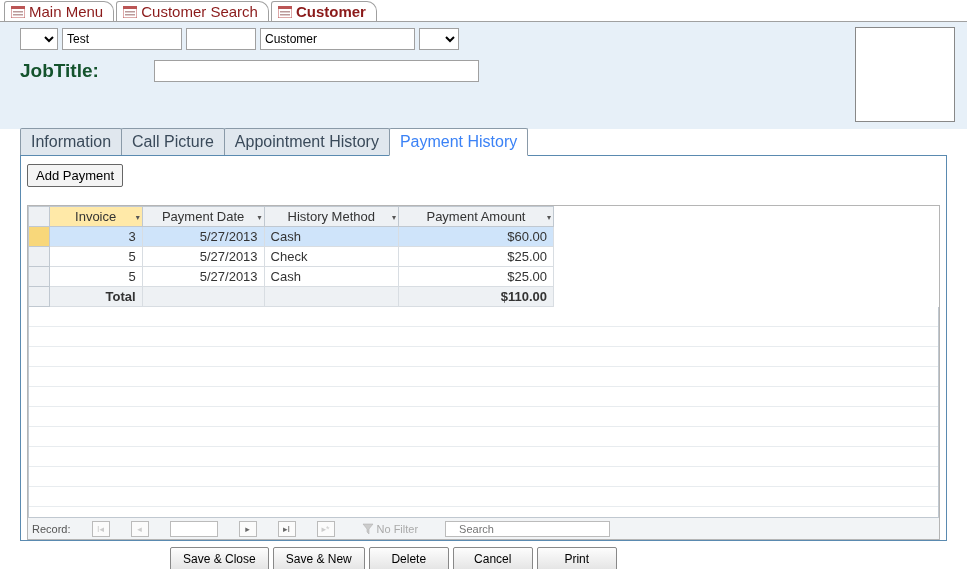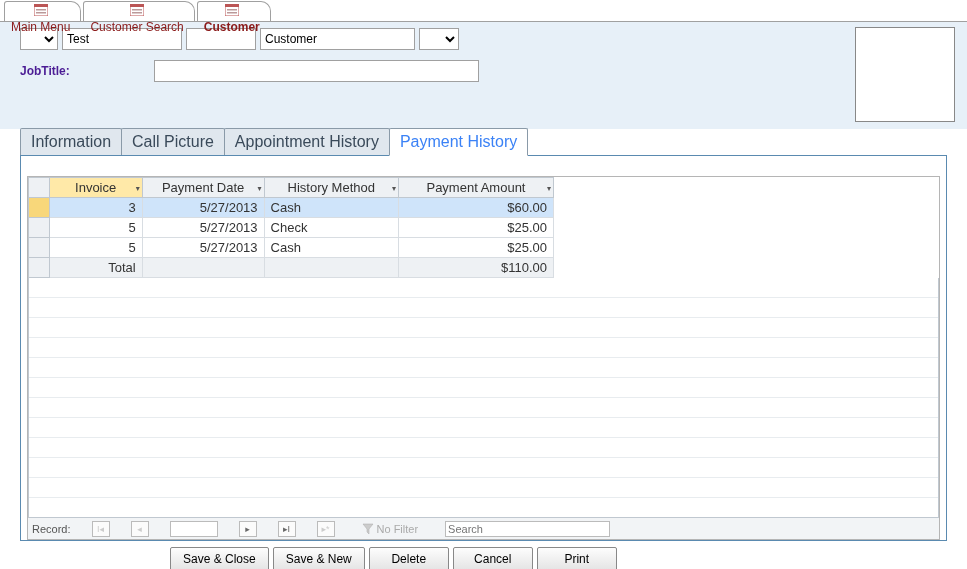--- a/index.html
+++ b/index.html
@@ -23,25 +23,24 @@
 .nav-tab {
   display: flex;
   align-items: center;
   gap: 4px;
   padding: 2px 10px 2px 6px;
   border: 1px solid #a0a0a0;
   border-bottom: none;
   border-top-left-radius: 3px;
   border-top-right-radius: 10px;
   background: #fff;
-  font-size: 12px;
+  font-size: 15px;
   cursor: pointer;
   position: relative;
   height: 20px;
-  flex-direction: column;
 }
 .nav-tab.active {
   font-weight: bold;
   color: #8b1a1a;
 }
 .nav-tab .label { color: #8b1a1a; }
 .tab-icon {
   width: 14px; height: 12px;
   display: inline-flex;
   align-items: center;
@@ -90,22 +89,22 @@
   top: 27px;
 }
 .row2 {
   display: flex;
   align-items: center;
   gap: 4px;
   margin-top: 10px;
 }
 .jobtitle-label {
   font-weight: bold;
-  font-size: 12px;
-  color: #4c1d95;
+  font-size: 19px;
+  color: #14532d;
   width: 130px;
 }
 .sub-tabs {
   display: flex;
   margin: 0 20px;
   align-items: flex-end;
   height: 26px;
 }
 .sub-tab {
   padding: 4px 10px;
@@ -178,21 +177,21 @@
   border: 1px solid #d8dde2;
   padding: 2px 6px;
   height: 20px;
   background: #fff;
 }
 table.datagrid td.rsel {
   width: 20px; background:#eef1f4; border:1px solid #c0c8d0;
 }
 table.datagrid tr.selected td { background: #cfe4fa; }
 table.datagrid tr.selected td.rsel { background: #f8d77a; }
-table.datagrid tr.totalrow td { background:#eef1f4; font-weight: normal; }
+table.datagrid tr.totalrow td { background:#eef1f4; font-weight: bold; }
 .num { text-align: right; }
 .grid-fill {
   flex: 1;
   background:
     repeating-linear-gradient(to bottom, #fff 0, #fff 19px, #e8ecef 19px, #e8ecef 20px),
     linear-gradient(to right, #eef1f4 0, #eef1f4 20px, #fff 20px);
   border-left: 1px solid #c0c8d0;
   border-right: 1px solid #c0c8d0;
 }
 .recordbar {
@@ -211,21 +210,21 @@
   border: 1px solid #bbb;
   background: #fbfbfb;
   font-size: 9px;
   display:inline-flex;align-items:center;justify-content:center;
   cursor:pointer;
   color:#666;
 }
 .recbtn.disabled { color:#ccc; cursor:default;}
 .recinput { width: 48px; height:16px; border:1px solid #bbb; font-size:11px; text-align:center;}
 .nofilter { color:#aaa; display:flex; align-items:center; gap:3px; margin-left:6px;}
-.searchbox { width:165px; height:16px; border:1px solid #bbb; font-size:11px; padding:0 2px; margin-left:6px;}
+.searchbox { width:165px; height:16px; border:1px solid #bbb; font-size:11px; padding:0 13px; margin-left:6px;}
 .action-row {
   display:flex; gap:4px;
   justify-content:flex-start;
   padding: 6px 0 0 170px;
 }
 .action-btn {
   padding: 4px 12px;
   border: 1px solid #888;
   background: linear-gradient(#fdfdfd,#e4e4e4);
   font-size: 12px;
@@ -294,20 +293,21 @@
 <div class="picture-box"></div>
 
 <div class="sub-tabs">
   <div class="sub-tab">Information</div>
   <div class="sub-tab">Call Picture</div>
   <div class="sub-tab">Appointment History</div>
   <div class="sub-tab active">Payment History</div>
 </div>
 
 <div class="content-panel">
+  <button class="add-btn">Add Payment</button>
 
   <div class="grid-wrap">
     <table class="datagrid">
       <thead>
         <tr>
           <th class="sel"></th>
           <th class="col-inv"><span>Invoice</span><span class="drop">▾</span></th>
           <th class="col-date"><span>Payment Date</span><span class="drop">▾</span></th>
           <th class="col-bill"><span>History Method</span><span class="drop">▾</span></th>
           <th class="col-amt"><span>Payment Amount</span><span class="drop">▾</span></th>

